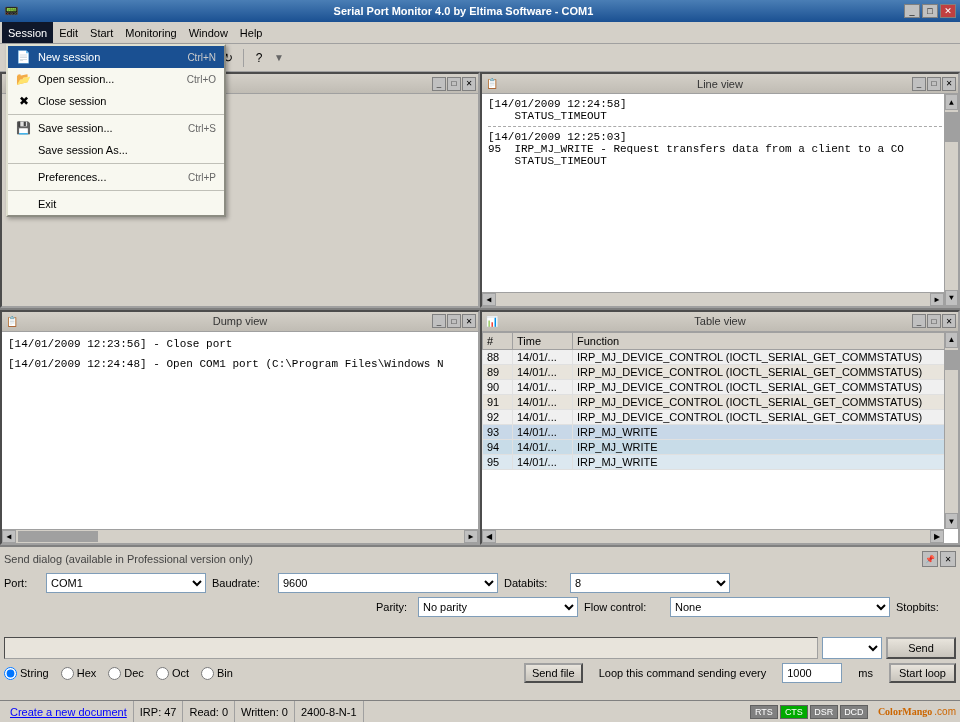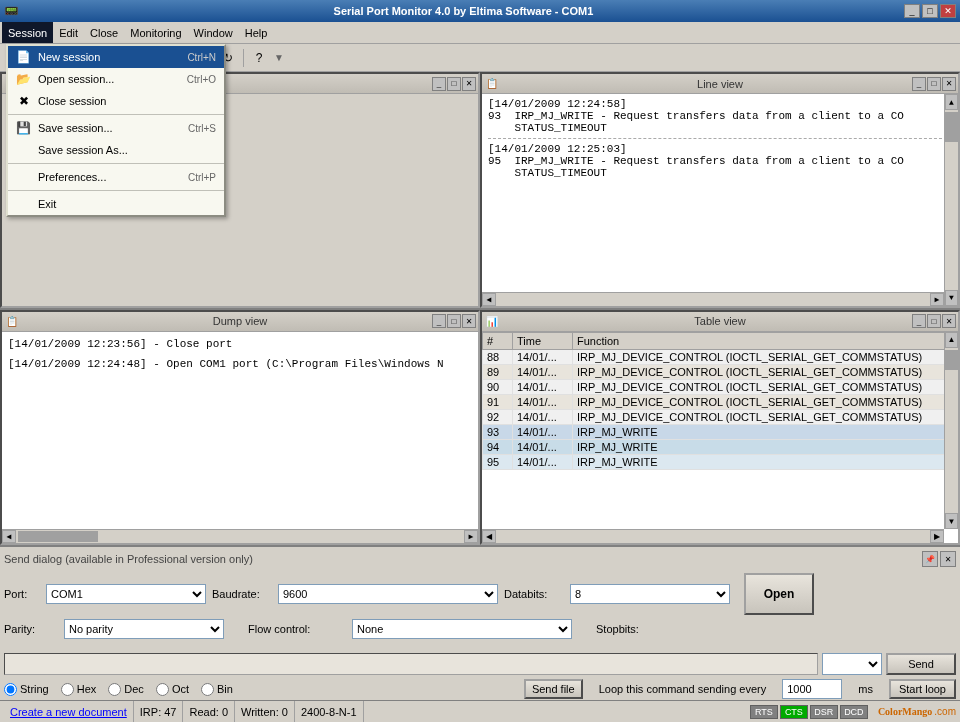--- a/index.html
+++ b/index.html
@@ -397,21 +397,21 @@
   <div class="title-bar-controls">
     <button class="title-bar-btn">_</button>
     <button class="title-bar-btn">□</button>
     <button class="title-bar-btn" style="background:#c04040;color:white;">✕</button>
   </div>
 </div>
 
 <div class="menu-bar">
   <span class="menu-item active">Session</span>
   <span class="menu-item">Edit</span>
-  <span class="menu-item">Close</span>
+  <span class="menu-item">Start</span>
   <span class="menu-item">Monitoring</span>
   <span class="menu-item">Window</span>
   <span class="menu-item">Help</span>
 </div>
 
 <div class="toolbar">
   <button class="toolbar-btn" title="New">📄</button>
   <div class="toolbar-separator"></div>
   <button class="toolbar-btn" title="View">▦</button>
   <button class="toolbar-btn" title="View2">▦</button>
@@ -452,21 +452,20 @@
         <div class="panel-controls">
           <button class="panel-ctrl-btn">_</button>
           <button class="panel-ctrl-btn">□</button>
           <button class="panel-ctrl-btn">✕</button>
         </div>
       </div>
       <div class="scrollable-area" style="padding:4px 6px; font-family:'Courier New',monospace; font-size:11px; position:relative;">
 
         <div style="margin-bottom:4px;">
           <div style="color:#000;">[14/01/2009 12:24:58]</div>
-          <div>93&nbsp;&nbsp;IRP_MJ_WRITE - Request transfers data from a client to a CO</div>
           <div>&nbsp;&nbsp;&nbsp;&nbsp;STATUS_TIMEOUT</div>
         </div>
         <hr style="border:none;border-top:1px dashed #aaa; margin:4px 0;">
 
         <div style="margin-bottom:4px;">
           <div>[14/01/2009 12:25:03]</div>
           <div>95&nbsp;&nbsp;IRP_MJ_WRITE - Request transfers data from a client to a CO</div>
           <div>&nbsp;&nbsp;&nbsp;&nbsp;STATUS_TIMEOUT</div>
         </div>
 
@@ -616,24 +615,23 @@
       <option>9600</option>
       <option>115200</option>
     </select>
 
     <label class="form-label" style="min-width:60px;">Databits:</label>
     <select class="form-select" style="width:160px;">
       <option>8</option>
       <option>7</option>
     </select>
 
-    <button class="open-btn" style="margin-left:8px;">Open</button>
-  </div>
-
-  <div style="display:flex; align-items:center; gap:24px; margin-bottom:14px;">
+  </div>
+
+  <div style="display:flex; align-items:center; gap:6px; margin-bottom:20px;justify-content:flex-end;">
     <label class="form-label" style="min-width:36px;">Parity:</label>
     <select class="form-select form-select-wide">
       <option>No parity</option>
     </select>
 
     <label class="form-label" style="min-width:80px;">Flow control:</label>
     <select class="form-select" style="width:220px;">
       <option>None</option>
     </select>
 

